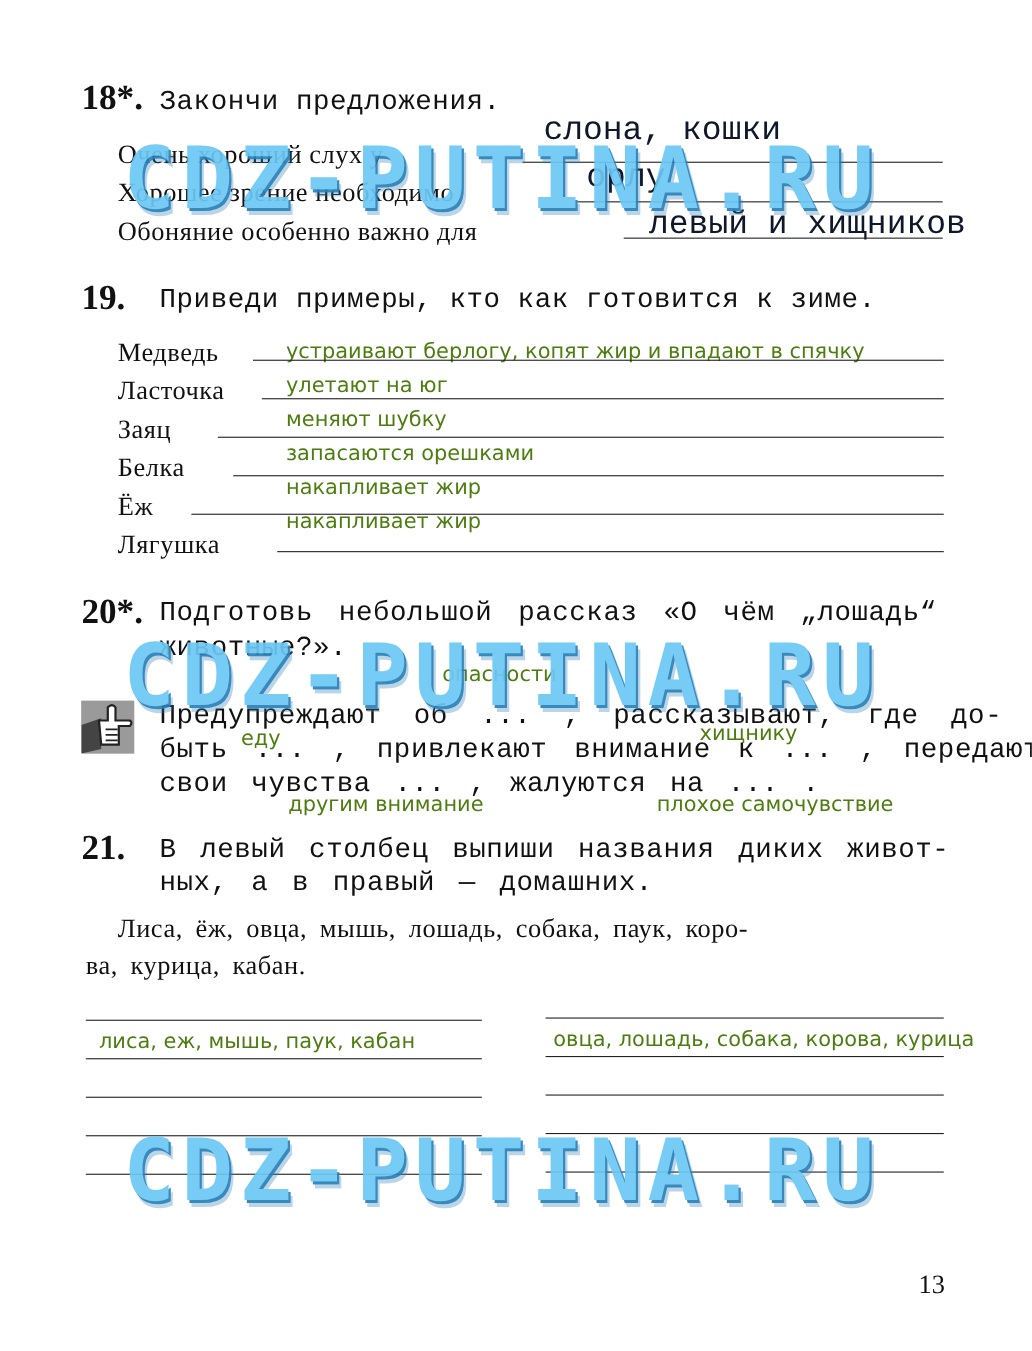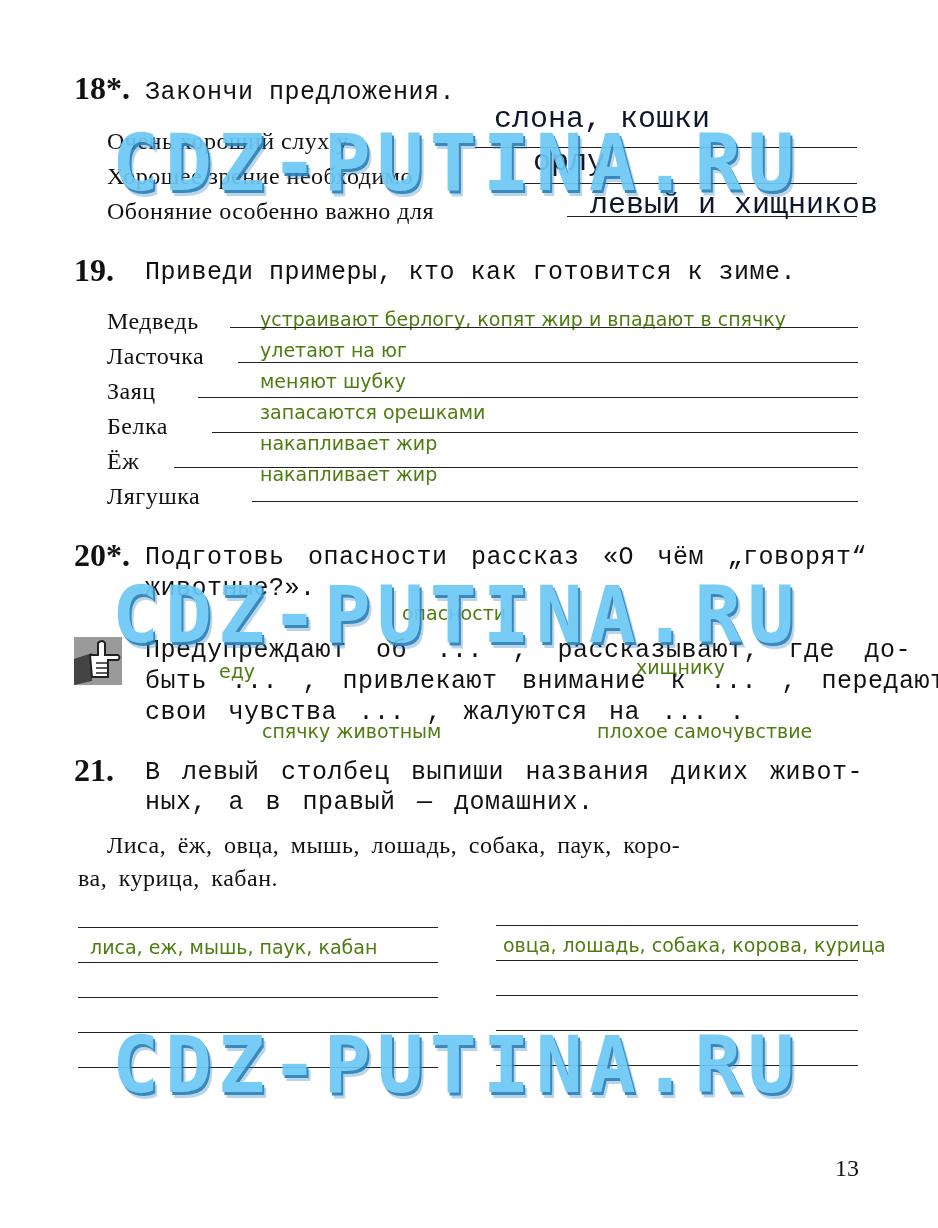--- a/index.html
+++ b/index.html
@@ -54,41 +54,41 @@
 
 <div class="abs serif" style="left:107px;top:448px;">Ёж</div>
 <div class="abs hand" style="left:260px;top:432px;">накапливает жир</div>
 <div class="line" style="left:174px;top:467px;width:684px;"></div>
 
 <div class="abs serif" style="left:107px;top:483px;">Лягушка</div>
 <div class="abs hand" style="left:260px;top:463px;">накапливает жир</div>
 <div class="line" style="left:252px;top:501px;width:606px;"></div>
 
 <div class="abs num" style="left:74px;top:537px;">20*.</div>
-<div class="abs task" style="left:145px;top:543px;word-spacing:8px;">Подготовь опасности рассказ «О чём „говорят“</div>
+<div class="abs task" style="left:145px;top:543px;word-spacing:8px;">Подготовь небольшой рассказ «О чём „лошадь“</div>
 <div class="abs task" style="left:145px;top:574px;">животные?».</div>
 
 <div class="abs" style="left:74px;top:637px;width:48px;height:48px;background:#8a8a8a;">
   <svg width="48" height="48" viewBox="0 0 48 48">
     <rect x="0" y="0" width="48" height="48" fill="#9a9a9a"></rect>
     <polygon points="0,22 18,16 18,44 0,48" fill="#444"></polygon>
     <path d="M16 18 L24 18 L24 6 Q28 2 31 6 L31 18 L44 18 Q47 20 44 23 L34 23 L34 40 L18 40 Z" fill="#fff" stroke="#222" stroke-width="2"></path>
     <line x1="22" y1="26" x2="33" y2="26" stroke="#222" stroke-width="1.5"></line>
     <line x1="22" y1="31" x2="33" y2="31" stroke="#222" stroke-width="1.5"></line>
     <line x1="22" y1="36" x2="33" y2="36" stroke="#222" stroke-width="1.5"></line>
   </svg>
 </div>
 
 <div class="abs hand" style="left:402px;top:602px;">опасности</div>
 <div class="abs task" style="left:145px;top:636px;word-spacing:14px;">Предупреждают об ... , рассказывают, где до-</div>
 <div class="abs hand" style="left:219px;top:660px;">еду</div>
 <div class="abs hand" style="left:636px;top:656px;">хищнику</div>
 <div class="abs task" style="left:145px;top:667px;word-spacing:9px;">быть ... , привлекают внимание к ... , передают</div>
 <div class="abs task" style="left:145px;top:698px;word-spacing:6px;">свои чувства ... , жалуются на ... .</div>
-<div class="abs hand" style="left:262px;top:720px;">спячку животным</div>
+<div class="abs hand" style="left:262px;top:720px;">другим внимание</div>
 <div class="abs hand" style="left:597px;top:720px;">плохое самочувствие</div>
 
 <div class="abs num" style="left:74px;top:752px;">21.</div>
 <div class="abs task" style="left:145px;top:758px;word-spacing:6px;">В левый столбец выпиши названия диких живот-</div>
 <div class="abs task" style="left:145px;top:788px;word-spacing:6px;">ных, а в правый — домашних.</div>
 <div class="abs serif" style="left:107px;top:832px;word-spacing:5px;">Лиса, ёж, овца, мышь, лошадь, собака, паук, коро-</div>
 <div class="abs serif" style="left:78px;top:865px;word-spacing:5px;">ва, курица, кабан.</div>
 
 <div class="line" style="left:78px;top:927px;width:360px;"></div>
 <div class="abs hand" style="left:90px;top:936px;">лиса, еж, мышь, паук, кабан</div>

